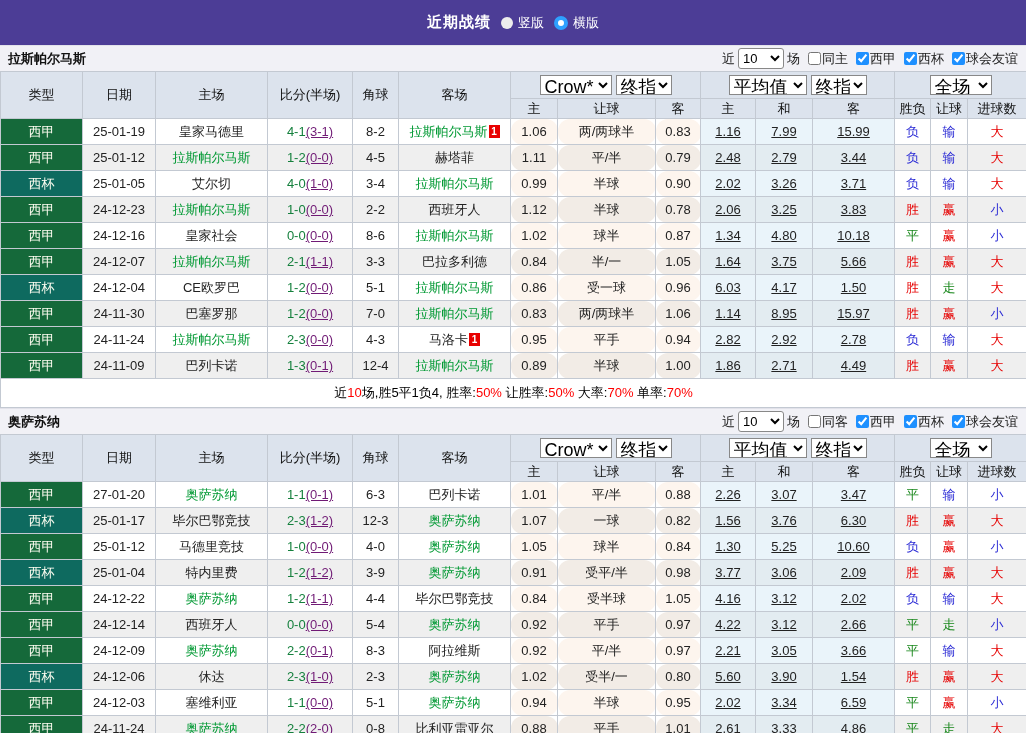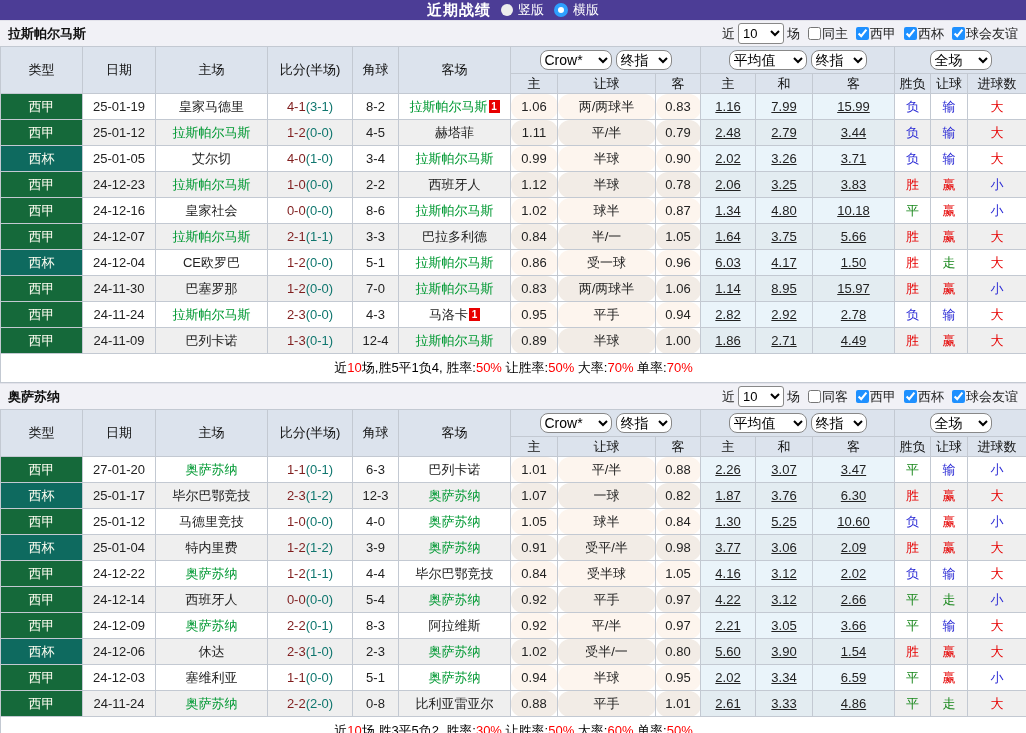--- a/index.html
+++ b/index.html
@@ -1,49 +1,49 @@
 <!DOCTYPE html>
 <html><head>
 <meta charset="utf-8">
 <style>
   html,body{margin:0;padding:0;}
   body{width:1026px;background:#fff;font-family:"Liberation Sans","DejaVu Sans",sans-serif;color:#222;}
   
-  .topbar{height:20px;background:#4c3d96;display:flex;align-items:center;justify-content:center;gap:10px;color:#fff;}
+  .topbar{height:45px;background:#4c3d96;display:flex;align-items:center;justify-content:center;gap:10px;color:#fff;}
   .topbar .title{font-weight:bold;font-size:15px;letter-spacing:1px;}
   .radio-group{display:flex;align-items:center;gap:5px;font-size:13px;}
   .radio{display:inline-block;border-radius:50%;box-sizing:content-box;}
   .radio-off{width:12px;height:12px;background:#ededed;}
   .radio-on{width:6px;height:6px;background:#fff;border:4px solid #2ea0ff;}
   
   .section-bar{height:25px;background:#f1f1f6;display:flex;align-items:center;justify-content:space-between;padding:0 8px;font-size:13px;border-top:1px solid #e2e2ea;}
   .team-name{font-weight:bold;color:#111;font-size:13px;}
   .filters{display:flex;align-items:center;gap:3px;color:#222;}
   .filters select{height:21px;font-size:13px;background:#fff;border:1px solid #888;border-radius:3px;}
   .filters input[type=checkbox]{width:13px;height:13px;accent-color:#1e90ff;margin:0 1px 0 5px;vertical-align:middle;}
   .cb-label{display:flex;align-items:center;cursor:pointer;}
   
   table{width:1026px;border-collapse:collapse;table-layout:fixed;font-size:13px;}
   th,td{border:1px solid #c3c9d2;text-align:center;padding:0 2px;overflow:hidden;white-space:nowrap;height:25px;}
   thead th{background:#dce3ed;font-weight:normal;color:#111;}
   thead tr.grp-row th{height:26px;}
   thead tr.sub-row th{height:19px;}
-  thead select{font-size:14px;height:20px;border:1px solid #888;border-radius:8px;background:#fff;margin:0 2px;}
+  thead select{font-size:18px;height:20px;border:1px solid #888;border-radius:0;background:#fff;margin:0 2px;}
   tbody tr:nth-child(even) td{background:#efefef;}
   td.c-crow{background:#fdf5ee !important;border-radius:12px;}
   tbody tr:nth-child(even) td.c-crow{background:#f2ece6 !important;}
   td.c-avg{background:#eaf4fa !important;text-decoration:underline;}
   tbody tr:nth-child(even) td.c-avg{background:#e3ecf1 !important;}
   td.type-liga{background:#15693a !important;color:#fffef2;}
   td.type-cup{background:#0e6a5f !important;color:#fffef2;}
   .team{color:#222;}
   .team.self{color:#009933;}
   .rc-badge{display:inline-block;background:#e80000;color:#fff;font-size:10px;line-height:13px;width:11px;height:13px;vertical-align:1px;margin-left:1px;font-weight:bold;}
-  .sc-full{color:#7f1d1d;}
-  .sc-half{color:#0f766e;}
+  .sc-full{color:#15803d;}
+  .sc-half{color:#701a75;text-decoration:underline;}
   .res-r{color:#e60000;}
   .res-g{color:#18871b;}
   .res-b{color:#2b2bd5;}
   tfoot td{background:#fff;height:28px;font-size:13px;color:#000;border:1px solid #c3c9d2;}
   .red{color:#f00;}
 </style>
 </head>
 <body>
 
 <div class="topbar">
@@ -390,21 +390,21 @@
         <tr>
           <td class="type-cup">西杯</td>
           <td>25-01-17</td>
           <td><span class="team">毕尔巴鄂竞技</span></td>
           <td><span class="sc-full">2-3</span><span class="sc-half">(1-2)</span></td>
           <td>12-3</td>
           <td><span class="team self">奥萨苏纳</span></td>
           <td class="c-crow">1.07</td>
           <td class="c-crow">一球</td>
           <td class="c-crow">0.82</td>
-          <td class="c-avg">1.87</td>
+          <td class="c-avg">1.56</td>
           <td class="c-avg">3.76</td>
           <td class="c-avg">6.30</td>
           <td class="res-r">胜</td>
           <td class="res-r">赢</td>
           <td class="res-r">大</td>
         </tr>
         <tr>
           <td class="type-liga">西甲</td>
           <td>25-01-12</td>
           <td><span class="team">马德里竞技</span></td>

